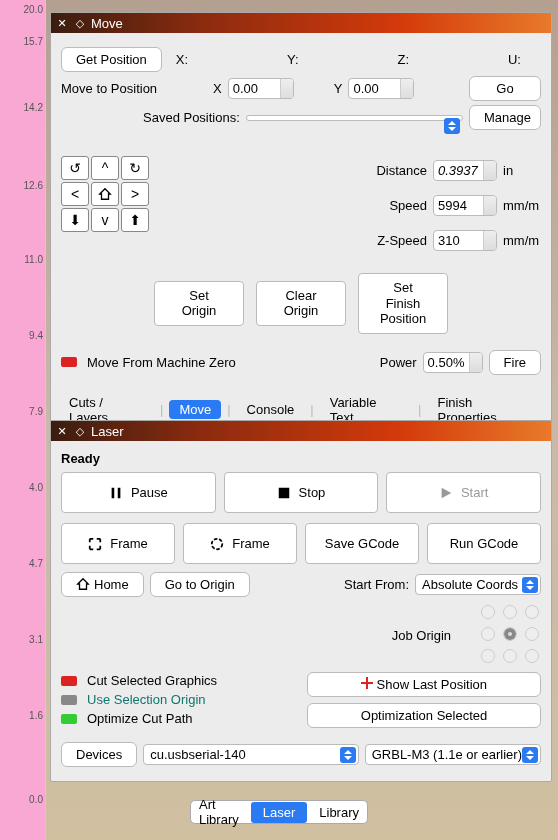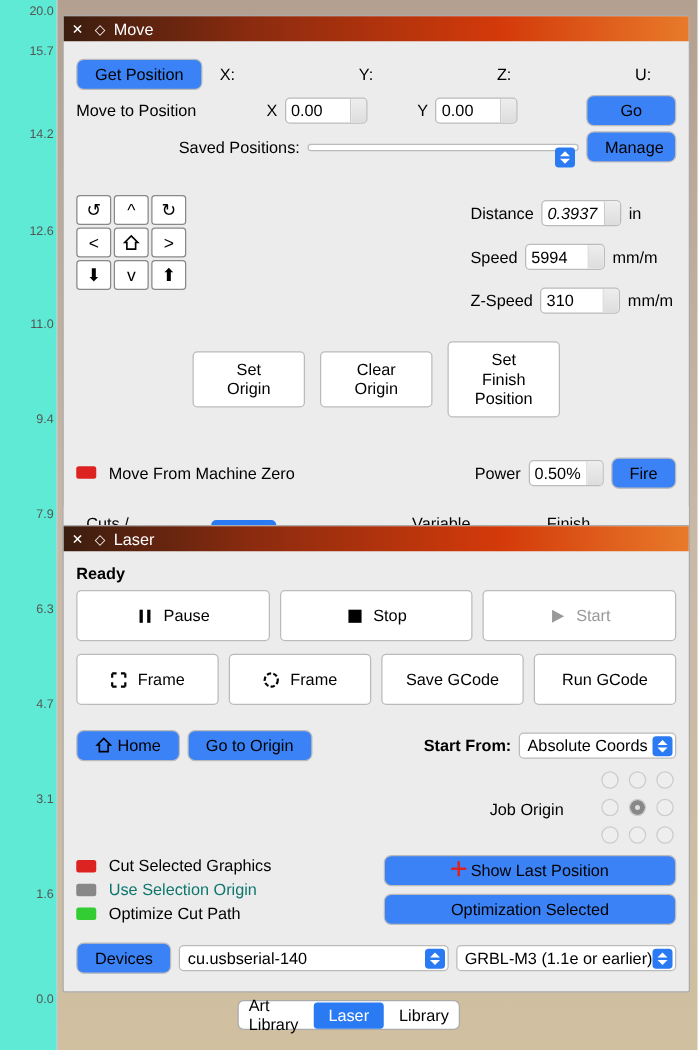--- a/index.html
+++ b/index.html
@@ -1,31 +1,31 @@
 <!DOCTYPE html>
 <html><head>
 <meta charset="utf-8">
 <style>
 * { box-sizing: border-box; margin: 0; padding: 0; font-family: -apple-system, "Helvetica Neue", Arial, sans-serif; font-size: 13px; }
 body { width: 558px; height: 840px; background: linear-gradient(180deg, #b4a090 0%, #c8b8a8 50%, #d0c0a0 100%); position: relative; overflow: hidden; }
 
 
-.ruler { position: absolute; left: 0; top: 0; width: 46px; height: 100%; background: #5eead4; border-right: 1px solid #ccc; }
+.ruler { position: absolute; left: 0; top: 0; width: 46px; height: 100%; background: #f9a8d4; border-right: 1px solid #ccc; }
 .ruler .tick { position: absolute; right: 2px; font-size: 10px; color: #555; }
 
 
 .panel { position: absolute; left: 50px; right: 6px; background: #ececec; border: 1px solid #aaa; border-radius: 2px; }
 .panel-title { height: 20px; background: linear-gradient(90deg, #3a1d0f 0%, #8b2b0f 30%, #d43a0a 70%, #e87a2a 100%); color: #fff; display: flex; align-items: center; padding: 0 4px; font-size: 12px; gap: 4px; }
 .panel-title .tbtn { width: 14px; height: 14px; display: flex; align-items: center; justify-content: center; color: #fff; font-size: 11px; cursor: pointer; }
 .panel-body { padding: 10px; }
 
 
 .row { display: flex; align-items: center; margin: 4px 0; gap: 6px; }
 .lbl { font-size: 13px; }
-.btn { background: #3b82f6; border: 1px solid #bbb; border-radius: 6px; padding: 4px 14px; font-size: 13px; cursor: pointer; }
+.btn { background: #ffffff; border: 1px solid #bbb; border-radius: 6px; padding: 4px 14px; font-size: 13px; cursor: pointer; }
 .input { background: #fff; border: 1px solid #bbb; border-radius: 4px; padding: 2px 4px; font-size: 13px; width: 66px; }
 .spinner { position: relative; display: inline-flex; }
 .spinner::after { content: ""; position: absolute; right: 1px; top: 1px; bottom: 1px; width: 12px; background: linear-gradient(#eee,#ddd); border-left: 1px solid #ccc; border-radius: 0 3px 3px 0; }
 .select { background: #fff; border: 1px solid #bbb; border-radius: 4px; padding: 2px 18px 2px 6px; position: relative; min-width: 100px; display: inline-block; font-size: 13px; }
 .select .chevron { position: absolute; right: 2px; top: 2px; width: 16px; height: 16px; background: #2a7af3; border-radius: 3px; display: flex; align-items: center; justify-content: center; }
 .select .chevron::before, .select .chevron::after { content: ""; position: absolute; left: 4px; width: 0; height: 0; border-left: 4px solid transparent; border-right: 4px solid transparent; }
 .select .chevron::before { top: 3px; border-bottom: 4px solid #fff; }
 .select .chevron::after { bottom: 3px; border-top: 4px solid #fff; }
 
 
@@ -69,21 +69,21 @@
 <body>
 
 <div class="ruler">
   <span class="tick" style="top:4px">20.0</span>
   <span class="tick" style="top:36px">15.7</span>
   <span class="tick" style="top:102px">14.2</span>
   <span class="tick" style="top:180px">12.6</span>
   <span class="tick" style="top:254px">11.0</span>
   <span class="tick" style="top:330px">9.4</span>
   <span class="tick" style="top:406px">7.9</span>
-  <span class="tick" style="top:482px">6.3</span>
+  <span class="tick" style="top:482px">4.0</span>
   <span class="tick" style="top:558px">4.7</span>
   <span class="tick" style="top:634px">3.1</span>
   <span class="tick" style="top:710px">1.6</span>
   <span class="tick" style="top:794px">0.0</span>
 </div>
 
 <div class="panel" style="top:12px;">
   <div class="panel-title">
     <span class="tbtn">✕</span>
     <span class="tbtn">◇</span>
@@ -134,21 +134,21 @@
             <svg class="icon" viewBox="0 0 16 16">
               <path d="M2 8 L8 2 L14 8 L12 8 L12 14 L4 14 L4 8 Z" fill="none" stroke="#000" stroke-width="1.5"></path>
             </svg>
           </button>
         <button>&gt;</button>
         <button>⬇</button>
         <button>v</button>
         <button>⬆</button>
       </div>
       <div style="flex:1"></div>
-      <div style="display:flex;flex-direction:column;gap:6px;">
+      <div style="display:flex;flex-direction:column;gap:6px;align-items:flex-end">
         <div class="row">
           <span class="lbl">Distance</span>
           <span class="spinner">
               <input class="input" style="width: 64px; font-style: italic;" value="0.3937">
             </span>
           <span class="lbl" style="width:38px">in</span>
         </div>
         <div class="row">
           <span class="lbl">Speed</span>
           <span class="spinner">
@@ -168,21 +168,21 @@
 
     <div class="row" style="justify-content:center;gap:12px;margin-top:18px">
       <button class="bigbtn" style="width:90px;white-space:pre-line">Set
 Origin</button>
       <button class="bigbtn" style="width:90px;white-space:pre-line">Clear
 Origin</button>
       <button class="bigbtn" style="width:90px;white-space:pre-line">Set Finish
 Position</button>
     </div>
 
-    <div class="row" style="margin-top:32px">
+    <div class="row" style="margin-top:16px">
       <span class="checkbox check-red"></span>
       <span class="lbl">Move From Machine Zero</span>
       <span style="flex:1"></span>
       <span class="lbl">Power</span>
       <span class="spinner">
           <input class="input" style="width: 60px;" value="0.50%">
         </span>
       <button class="btn">Fire</button>
     </div>
   </div>
@@ -244,29 +244,29 @@
         <span>Frame</span>
       </div>
       <div class="laserbtn">
           <span>Save GCode</span>
         </div>
       <div class="laserbtn">
           <span>Run GCode</span>
         </div>
     </div>
 
-    <div class="row" style="margin-top:20px">
+    <div class="row" style="margin-top:8px">
       <button class="btn">
         <svg class="icon" viewBox="0 0 16 16" style="vertical-align:-2px;margin-right:4px">
             <path d="M2 8 L8 2 L14 8 L12 8 L12 14 L4 14 L4 8 Z" fill="none" stroke="#000" stroke-width="1.5"></path>
           </svg><span>Home</span>
       </button>
       <button class="btn">Go to Origin</button>
       <span style="flex:1"></span>
-      <span class="lbl" style="font-weight:700">Start From:</span>
+      <span class="lbl" style="font-weight:400">Start From:</span>
       <span class="select" style="min-width:126px"><span>Absolute Coords</span><span class="chevron"></span></span>
     </div>
 
     <div class="row" style="margin-top:8px">
       <span style="flex:1"></span>
       <span class="lbl">Job Origin</span>
       <span style="width:18px"></span>
       <div class="origin-grid">
         <div class="origin-dot"></div>
         <div class="origin-dot"></div>

